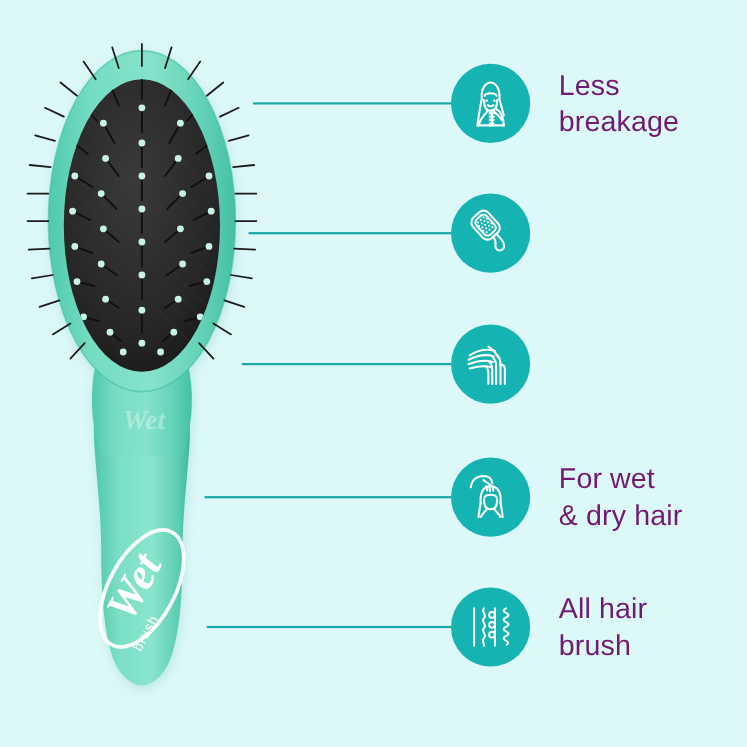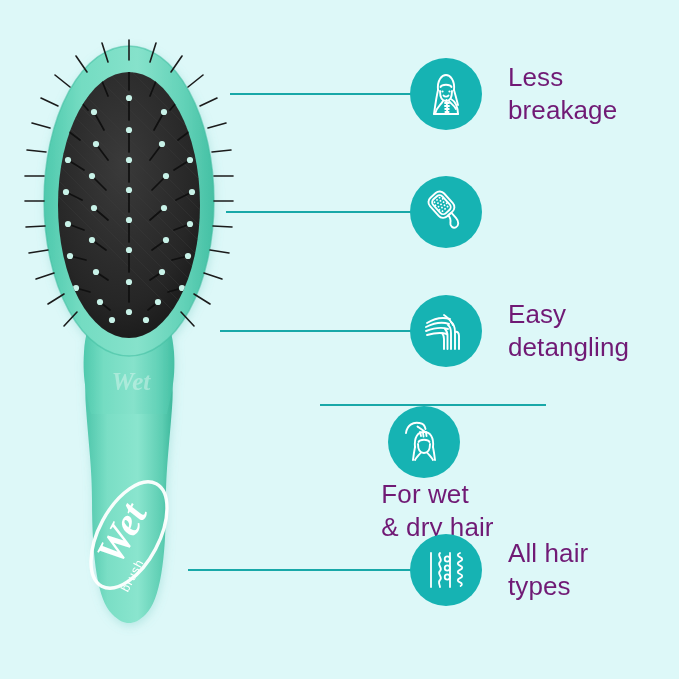--- a/index.html
+++ b/index.html
@@ -34,21 +34,21 @@
     position: absolute;
     left: 170px;
     width: 509px;
     height: 96px;
     display: flex;
     align-items: center;
   }
   #row-0 { top: 46px; }
   #row-1 { top: 164px; }
   #row-2 { top: 283px; }
-  #row-3 { top: 404px; flex-direction: column; }
+  #row-3 { top: 404px; }
   #row-4 { top: 522px; }
 
   .connector {
     height: 2px;
     background: #18a8a8;
     flex: 0 0 auto;
     align-self: center;
   }
   #row-0 .connector { width: 182px; margin-left: 60px; }
   #row-1 .connector { width: 186px; margin-left: 56px; }
@@ -356,22 +356,20 @@
           <path d="M6 29 C13 27, 20 26, 26 28"></path>
           <path d="M23 9 C26 11, 30 15, 32 19"></path>
           <path d="M30 16 C33 18, 34 22, 34 26 L34 43"></path>
           <path d="M27 19 C29.5 21, 30 24, 30 27 L30 43"></path>
           <path d="M24 23 C26 25, 26.5 27.5, 26.5 30 L26.5 43"></path>
           <path d="M21 27 C22.5 29, 23 31, 23 33 L23 43"></path>
           <path d="M34 26 C36.5 25, 38 27, 38 30 L38 43"></path>
         </g>
       </svg>
     </div>
-    <div class="feature-label">Easy
-detangling</div>
   </div>
 
   <div class="feature-row" id="row-3">
     <div class="connector"></div>
     <div class="icon-circle">
       <svg width="50" height="50" viewBox="0 0 50 50">
         <g fill="none" stroke="#ffffff" stroke-width="1.9" stroke-linecap="round" stroke-linejoin="round">
           <path d="M7 16 C8 8, 14 5, 20 6"></path>
           <path d="M20.5 6 C24 6.5, 26 9, 26.5 12"></path>
           <path d="M18.5 9.5 L27 15.5"></path>
@@ -402,16 +400,16 @@
           <circle cx="26.3" cy="23" r="2.6"></circle>
           <circle cx="26.3" cy="32" r="2.6"></circle>
           <path d="M39 8 C36 9.2, 36 11, 39 12.2 C42 13.4, 42 15.2, 39 16.4
                    C36 17.6, 36 19.4, 39 20.6 C42 21.8, 42 23.6, 39 24.8
                    C36 26, 36 27.8, 39 29 C42 30.2, 42 32, 39 33.2
                    C36 34.4, 36 36.2, 39 37.4 C41.4 38.4, 41.4 40, 39.6 41"></path>
         </g>
       </svg>
     </div>
     <div class="feature-label">All hair
-types</div>
+brush</div>
   </div>
 
 </div>
 
 </body></html>

